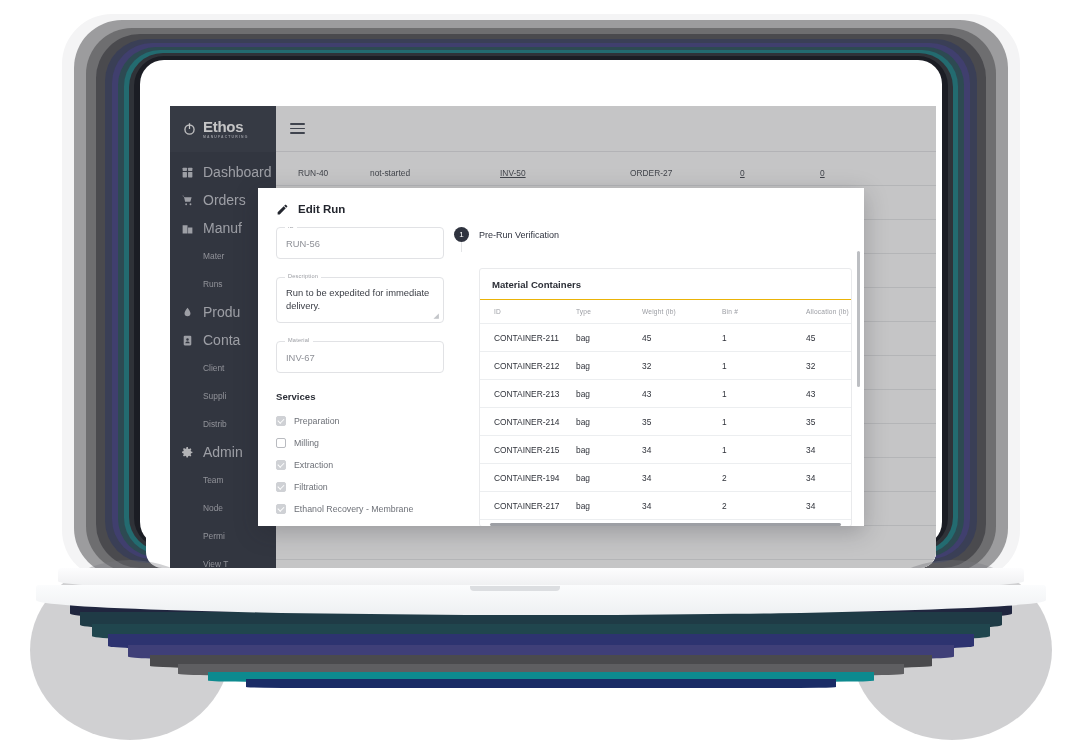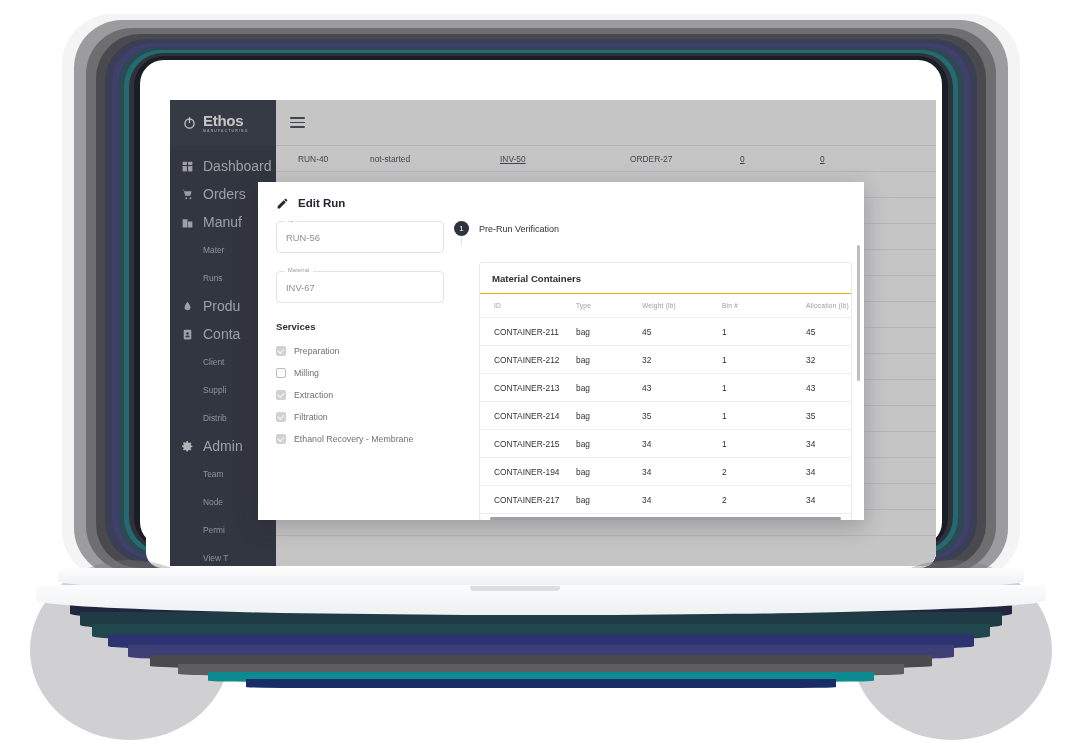--- a/index.html
+++ b/index.html
@@ -35,21 +35,21 @@
   #lid {
     position: absolute; left: 146px; top: 66px;
     width: 790px; height: 502px;
     background: #ffffff;
     border-radius: 16px;
     overflow: hidden;
   }
 
   
   #screen {
-    position: absolute; left: 24px; top: 34px;
+    position: absolute; left: 24px; top: 40px;
     width: 890px; height: 466px;
     background: #ffffff;
     overflow: hidden;
   }
 
   
   .base {
     position: absolute;
     border-radius: 0 0 60px 60px;
   }
@@ -125,21 +125,21 @@
     width: 22px; height: 22px; border-radius: 50%;
     background: #f0abfc; color:#4d5058;
     display:flex; align-items:center; justify-content:center;
     font-size: 8.6px; letter-spacing: .3px;
   }
 
   
   #bgtable { flex:1; overflow:hidden; }
   .bgrow {
     height: 26px; border-bottom: 1px solid #e6e7e9;
-    display:flex; align-items:center; font-size: 8.4px; color:#3c4049;
+    display:flex; align-items:center; font-size: 8.4px; color:#3c4049;margin-top:8px;
   }
   .bgcell { flex: 0 0 auto; padding-left: 4px; }
   .c1 { width: 90px; padding-left: 22px; }
   .c2 { width: 130px; }
   .c3 { width: 130px; }
   .c4 { width: 110px; }
   .c5 { width: 80px; }
   .c6 { width: 80px; }
   .link { text-decoration: underline; }
 
@@ -410,20 +410,25 @@
           </div>
 
           <div class="modal-scrollwrap">
             <div class="modal-body">
 
               <div class="form-col" id="formcol">
                   <div class="field">
                     <span class="flabel">ID</span>
                     <span class="fval">RUN-56</span>
                   </div>
+                  <div class="field textarea">
+                    <span class="flabel">Description</span>
+                    <span class="fval">Run to be expedited for immediate delivery.</span>
+                    <span class="resize">◢</span>
+                  </div>
                   <div class="field">
                     <span class="flabel">Material</span>
                     <span class="fval">INV-67</span>
                   </div>
                   <div class="services-title">Services</div>
                   <div class="svc">
                     <span class="cb checked"></span>
                     <span>Preparation</span>
                   </div>
                   <div class="svc">

